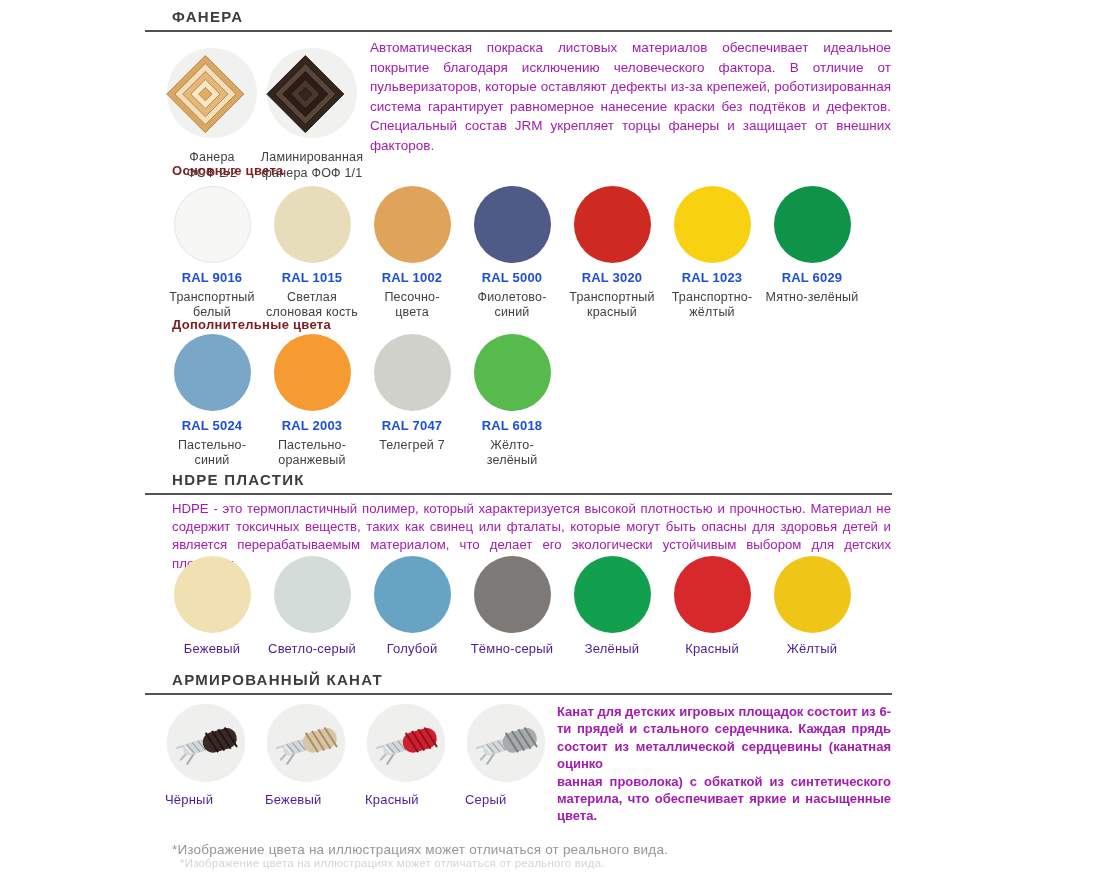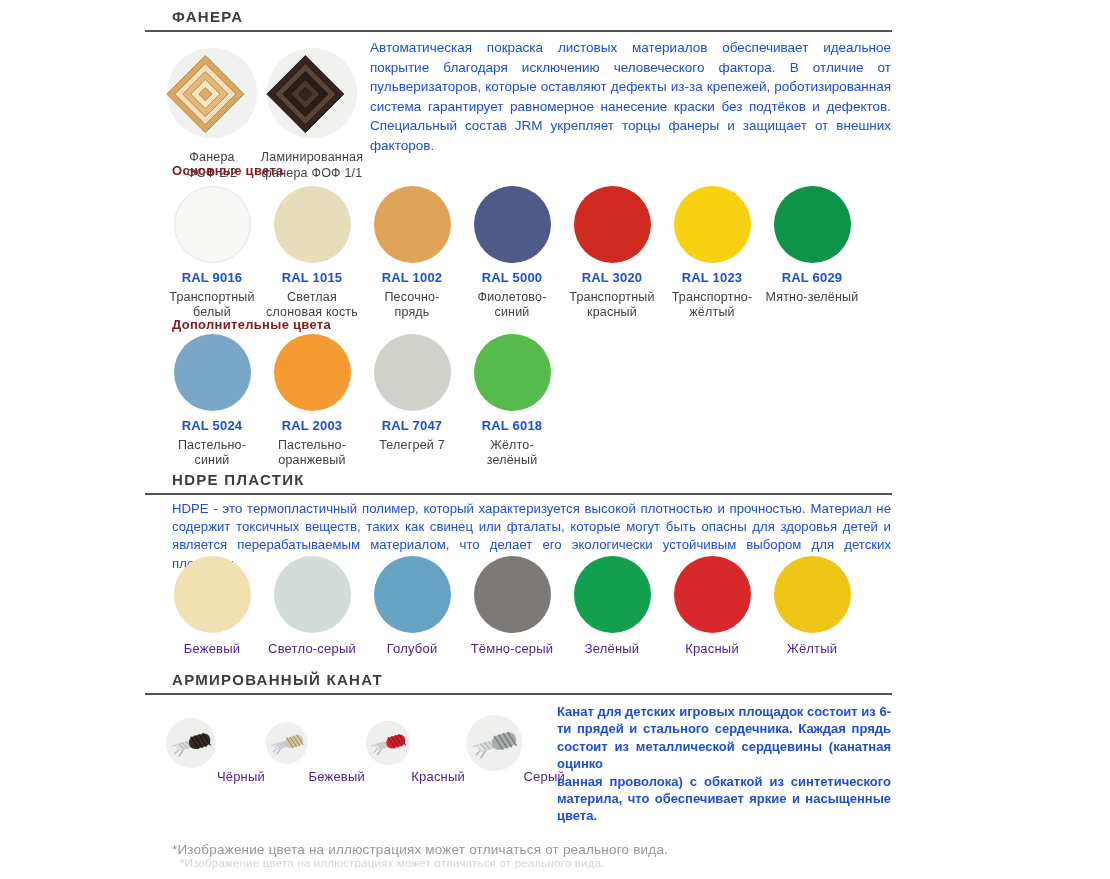--- a/index.html
+++ b/index.html
@@ -1,24 +1,24 @@
 <!DOCTYPE html>
 <html><head>
 <meta charset="utf-8">
 <style>
   html,body{margin:0;padding:0;background:#fff;}
   .page{position:relative;width:1030px;height:879px;background:#ffffff;
         font-family:"Liberation Sans",sans-serif;overflow:hidden;padding-left:33px;}
   .sec-title{position:absolute;font-size:15px;font-weight:bold;color:#3d3d3f;letter-spacing:1.3px;}
   .rule{position:absolute;left:145px;width:747px;height:2px;background:#525252;}
-  .para{position:absolute;color:#1d4ed8;text-align:justify;white-space:pre-line;}
+  .para{position:absolute;color:#a21caf;text-align:justify;white-space:pre-line;}
   .subhead{position:absolute;font-size:13px;font-weight:bold;color:#7f1d1d;letter-spacing:.3px;}
   .row{position:absolute;display:flex;}
   .cell{width:100px;display:flex;flex-direction:column;align-items:center;}
-  .ropecell{width:100px;display:flex;flex-direction:row;align-items:flex-end;}
+  .ropecell{width:100px;display:flex;flex-direction:column;align-items:flex-start;}
   .swatch{width:77px;height:77px;border-radius:50%;background:var(--c);box-sizing:border-box;}
   .row-main .cell:first-child .swatch{border:1px solid #e5e5e2;}
   .code{font-weight:bold;font-size:13px;color:#1d4ed8;margin-top:7px;letter-spacing:.2px;}
   .cname{font-size:12.5px;color:#414042;line-height:15px;text-align:center;white-space:pre-line;margin-top:5px;letter-spacing:.2px;}
   .hname{font-size:13px;color:#4c1d95;margin-top:8px;letter-spacing:.2px;}
   .mat-icon{width:94px;height:94px;}
   .mat-label{font-size:12.5px;color:#414042;line-height:16px;text-align:center;white-space:pre-line;margin-top:9px;letter-spacing:.2px;}
   .rope-icon{width:82px;height:82px;}
   .footnote{position:absolute;font-size:13.5px;color:#969696;letter-spacing:.2px;}
   .footnote-ghost{position:absolute;font-size:11.5px;color:#d5d5d2;letter-spacing:.2px;}
@@ -76,21 +76,21 @@
     <div class="cell">
       <div class="swatch" style="--c: #e7ddbb;"></div>
       <div class="code">RAL 1015</div>
       <div class="cname">Светлая
 слоновая кость</div>
     </div>
     <div class="cell">
       <div class="swatch" style="--c: #dfa35a;"></div>
       <div class="code">RAL 1002</div>
       <div class="cname">Песочно-
-прядь</div>
+цвета</div>
     </div>
     <div class="cell">
       <div class="swatch" style="--c: #4d5b86;"></div>
       <div class="code">RAL 5000</div>
       <div class="cname">Фиолетово-
 синий</div>
     </div>
     <div class="cell">
       <div class="swatch" style="--c: #cf2a21;"></div>
       <div class="code">RAL 3020</div>

